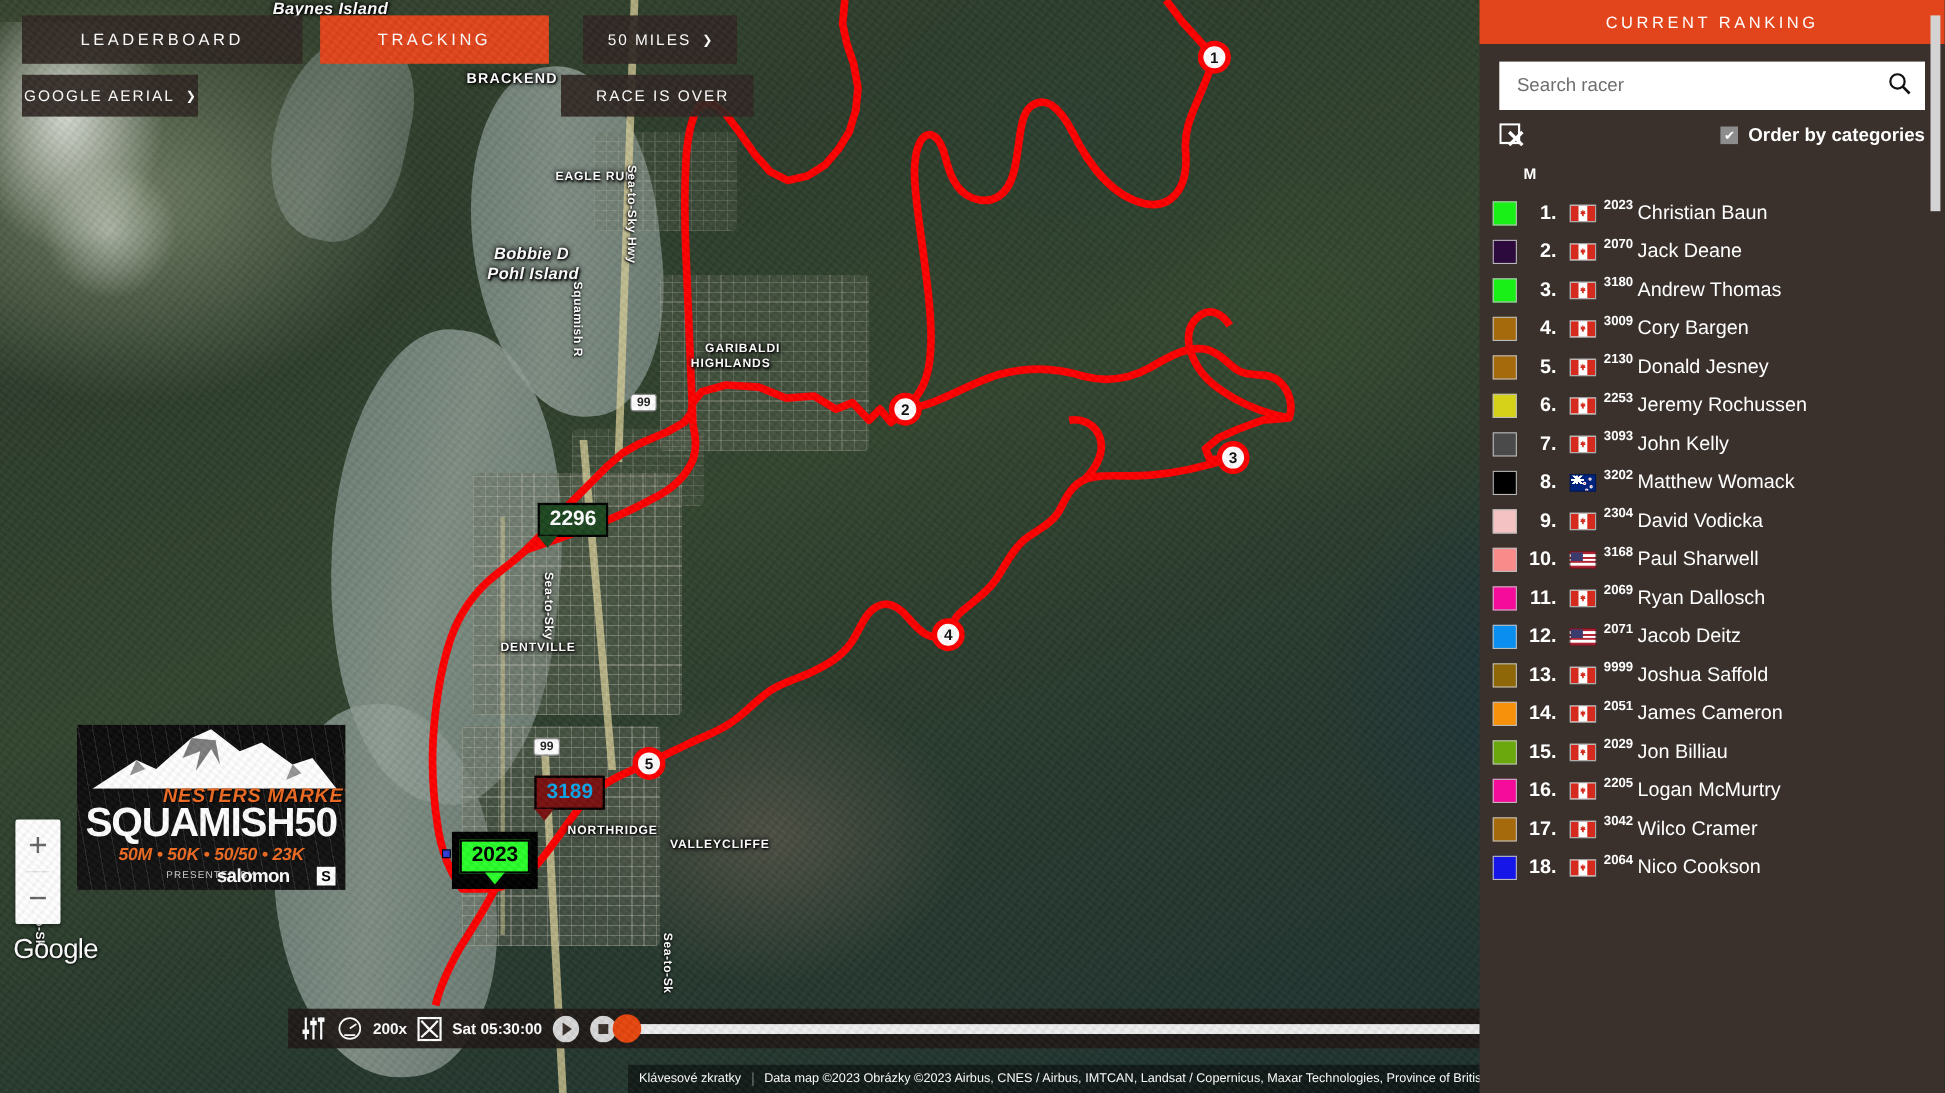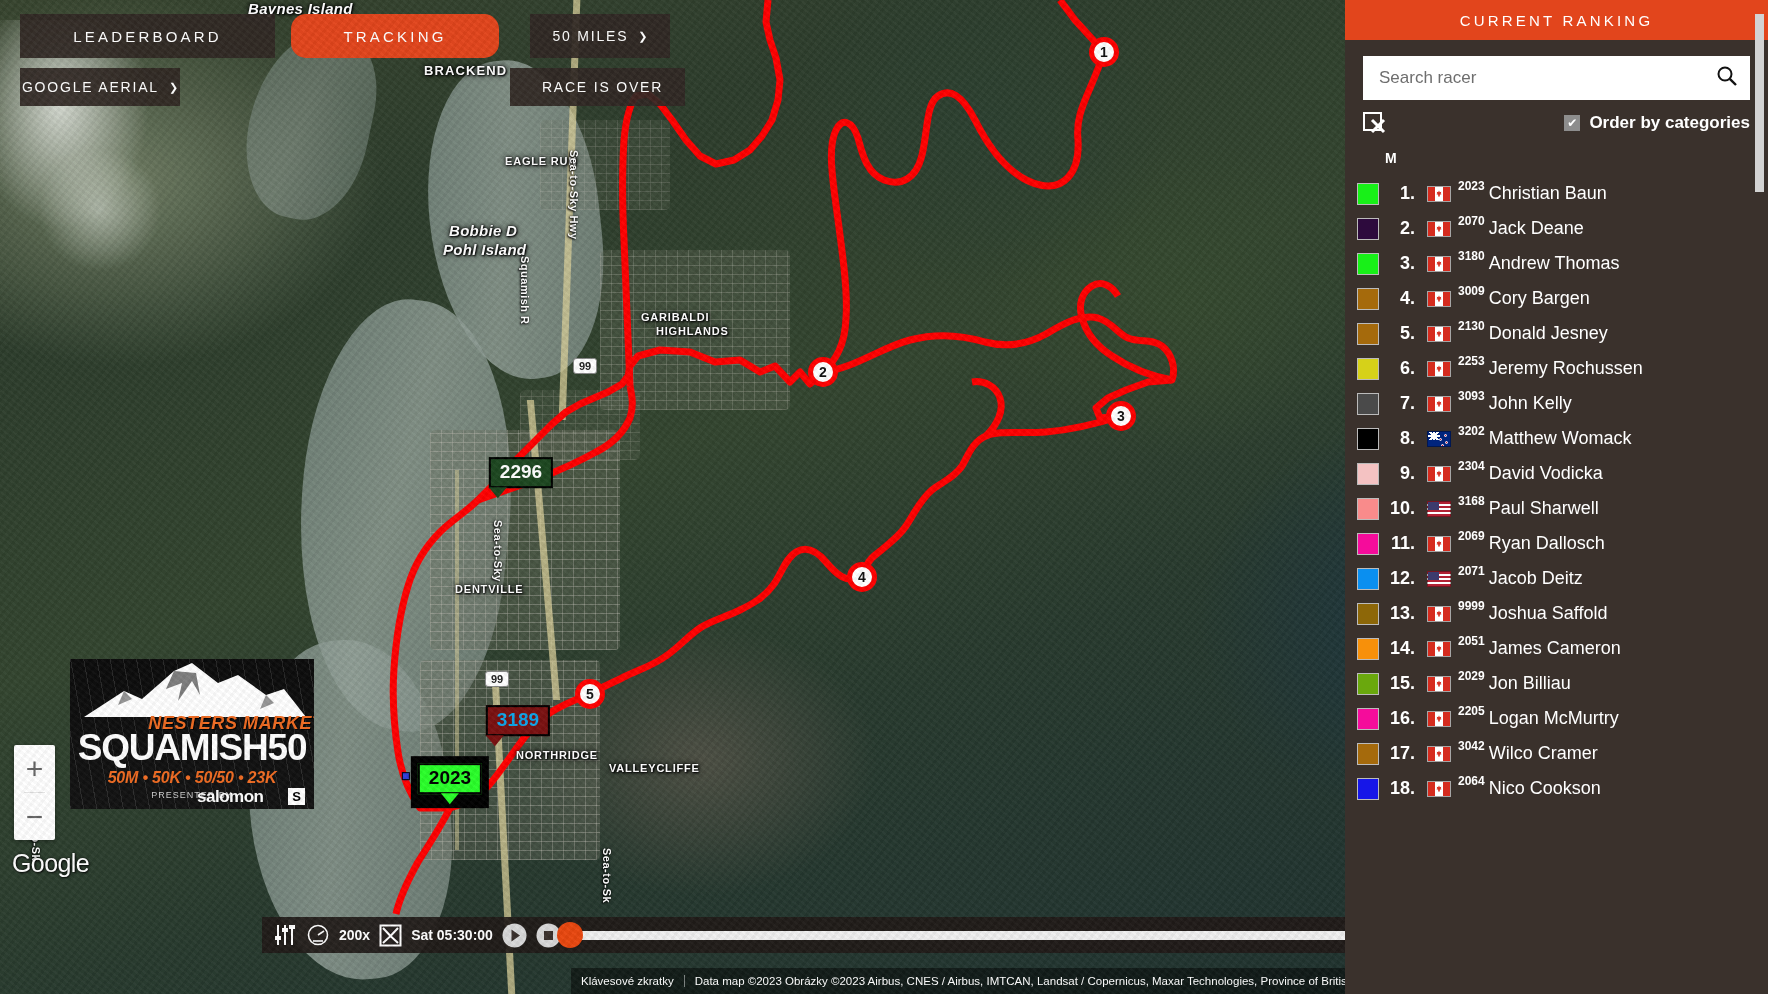--- a/index.html
+++ b/index.html
@@ -107,21 +107,21 @@
   }
 
   
   .tb-btn {
     position: absolute; background: rgba(48,40,36,.93); color: #fff;
     display: flex; align-items: center; justify-content: center;
     font-size: 15px; letter-spacing: 3.2px; font-weight: 500;
     cursor: pointer; user-select: none;
     font-family: "Liberation Sans", sans-serif;
   }
-  .tb-btn.active { background: #e2451c; border-radius: 15px; }
+  .tb-btn.active { background: #e2451c; }
   .tb-btn.small { letter-spacing: 1.8px; font-size: 14px; }
   .caret { margin-left: 10px; font-size: 11px; letter-spacing: 0; }
 
   
   #zoom-ctl {
     position: absolute; left: 14px; top: 745px; width: 41px;
     background: #fff; border-radius: 2px; box-shadow: 0 1px 4px rgba(0,0,0,.4);
     overflow: hidden;
   }
   #zoom-ctl div {
@@ -387,21 +387,21 @@
                C1078,304 1082,292 1092,286 C1102,280 1112,286 1118,296" stroke="#ff0000" stroke-width="7" fill="none" stroke-linejoin="round"></path>
       <path d="M986,436 C998,424 1004,410 1000,398 C996,386 984,380 972,382" stroke="#ff0000" stroke-width="7" fill="none" stroke-linejoin="round"></path>
     </svg>
 
     <div class="place-label italic" style="left:248px;top:0px;">Baynes Island</div>
     <div class="place-label" style="left:424px;top:63px;">BRACKEND</div>
     <div class="place-label small" style="left:505px;top:155px;">EAGLE RUN</div>
     <div class="place-label italic" style="left:449px;top:222px;">Bobbie D</div>
     <div class="place-label italic" style="left:443px;top:241px;">Pohl Island</div>
     <div class="place-label small" style="left:641px;top:311px;">GARIBALDI</div>
-    <div class="place-label small" style="left:656px;top:325px;">HIGHLANDS</div>
+    <div class="place-label small" style="left:628px;top:325px;">HIGHLANDS</div>
     <div class="place-label small" style="left:455px;top:583px;">DENTVILLE</div>
     <div class="place-label small" style="left:516px;top:749px;">NORTHRIDGE</div>
     <div class="place-label small" style="left:609px;top:762px;">VALLEYCLIFFE</div>
 
     <div class="hwy-label" style="left:568px;top:150px;">Sea-to-Sky Hwy</div>
     <div class="hwy-label" style="left:519px;top:256px;">Squamish R</div>
     <div class="hwy-label" style="left:492px;top:520px;">Sea-to-Sky</div>
     <div class="hwy-label" style="left:601px;top:848px;">Sea-to-Sk</div>
     <div class="hwy-label" style="left:30px;top:806px;">Sea-to-Sk</div>
 

